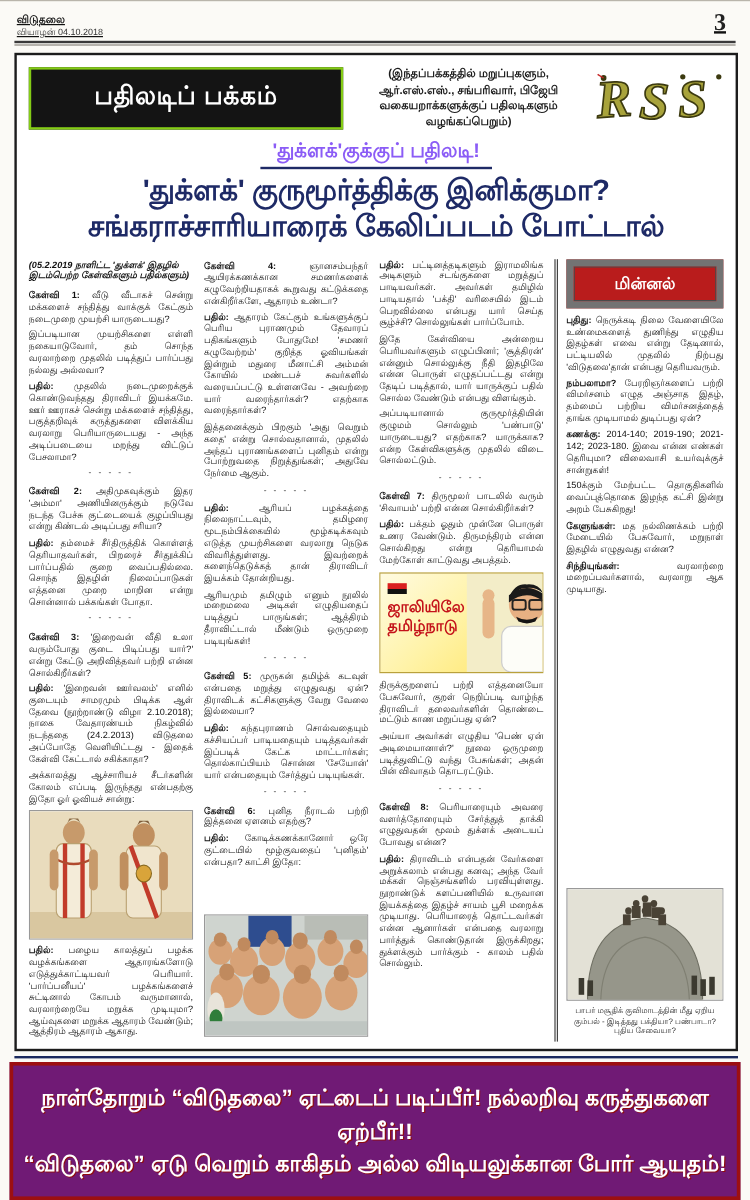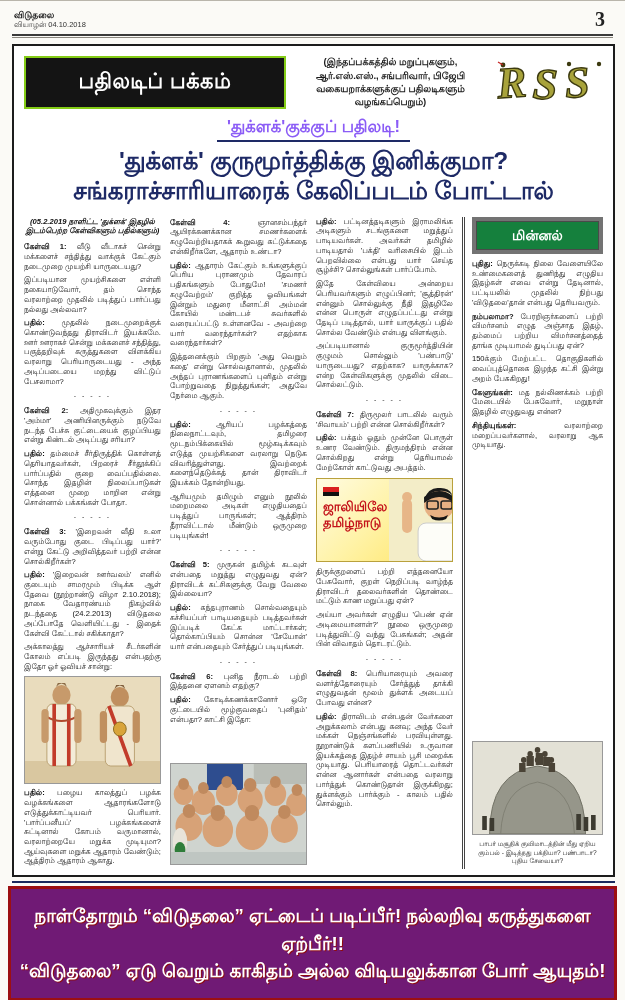--- a/index.html
+++ b/index.html
@@ -1,20 +1,20 @@
 <!DOCTYPE html>
 <html><head>
 <meta charset="utf-8">
 <style>
   html,body{margin:0;padding:0;background:#eceae4;}
   #page{position:relative;width:625px;height:1000px;background:#fbfaf6;overflow:hidden;
         font-family:"Liberation Sans","DejaVu Sans",sans-serif;color:#111;}
   
   #masthead{padding:5px 12px 0 12px;border-top:1px solid #b9b5ab;}
-  .mast-row{display:flex;justify-content:space-between;align-items:center;padding:2px 2px 1px 2px;}
+  .mast-row{display:flex;justify-content:space-between;align-items:flex-end;padding:2px 2px 1px 2px;text-decoration:underline;}
   .mast-left{line-height:1.2;}
   .paper-name{font-size:9px;font-weight:bold;color:#222;}
   .paper-date{font-size:7.5px;color:#333;}
   .page-num{font-family:"Liberation Serif","DejaVu Serif",serif;font-size:20px;font-weight:bold;color:#222;margin-right:6px;}
   .mast-rule-thick{border-top:2px solid #3a3a3a;margin-top:2px;}
   .mast-rule-thin{border-top:1px solid #8a877f;margin-top:1px;}
   
   #frame{margin:6px 10px 0 12px;border:2px solid #1c1c1c;background:#fff;}
   
   #band{display:flex;align-items:center;gap:10px;padding:7px 10px 4px 10px;height:58px;}
@@ -25,32 +25,32 @@
   
   #headline{text-align:center;padding:2px 10px 6px 10px;}
   #kicker{display:inline-block;font-size:16.5px;font-weight:bold;color:#8b5cf6;
       border-bottom:2px solid #1e2a66;padding:0 10px 2px 10px;margin-bottom:4px;}
   .head-line{font-size:24.5px;font-weight:bold;color:#1e2a66;line-height:1.22;letter-spacing:-.3px;}
   
   #cols{display:grid;grid-template-columns:1fr 1fr 1fr 1.03fr;gap:9px;padding:5px 10px 6px 10px;
         height:652px;overflow:hidden;}
   .col{display:flex;flex-direction:column;font-size:7.6px;line-height:1.28;text-align:justify;overflow:hidden;}
   .col p{margin:0 0 4px 0;}
-  .col .lead{text-align:center;font-weight:bold;font-style:italic;margin-bottom:5px;}
+  .col .lead{text-align:left;font-weight:bold;font-style:italic;margin-bottom:5px;}
   .col .qb{margin-top:1px;}
   .col b{font-weight:bold;}
   .divider{text-align:center;letter-spacing:2px;color:#333;font-size:7px;margin:2px 0 4px 0;}
   .fig{margin:1px 0 4px 0;border:1px solid #999;line-height:0;}
   .fig svg{width:100%;display:block;}
   .pin-bottom{margin-top:auto !important;}
   .fig-caption{font-size:6.6px;text-align:center;line-height:1.3;color:#222;margin:1px 0 3px 0;}
   
   #col4{border-left:3px double #444;padding-left:7px;}
-  .minnal-bar{background:#15803d;color:#fff;text-align:center;font-size:13.5px;font-weight:bold;
-      padding:6px 0;margin-bottom:5px;border:4px solid #737373;box-shadow:inset 0 0 0 1px #4a4a4a;}
+  .minnal-bar{background:#b91c1c;color:#fff;text-align:center;font-size:13.5px;font-weight:bold;
+      padding:6px 0;margin-bottom:5px;border:6px solid #737373;box-shadow:inset 0 0 0 1px #4a4a4a;}
   
   .adbox{position:relative;height:82px;border:1px solid #b9a13c;margin:2px 0 5px 0;
       background:linear-gradient(135deg,#fffbe2 0%,#fff3a8 45%,#ffe35e 100%);display:flex;overflow:hidden;}
   .adbox-left{flex:1;padding:8px 2px 2px 6px;}
   .ad-flag{width:16px;height:9px;background:linear-gradient(#d91f1f 50%,#111 50%);margin-bottom:3px;}
   .ad-line{font-size:13px;font-weight:bold;color:#c4121a;line-height:1.25;}
   .adbox-right{flex:0 0 52%;}
   .adbox-right svg{width:100%;height:100%;display:block;}
   
   #navy-rule{margin:4px 10px 0 12px;border-top:2px solid #1b2a5e;}
@@ -217,20 +217,21 @@
           <p class="body">திருக்குறளைப் பற்றி எத்தனையோ பேசுவோர், குறள் நெறிப்படி வாழ்ந்த திராவிடர் தலைவர்களின் தொண்டை மட்டும் காண மறுப்பது ஏன்?</p>
           <p class="body">அய்யா அவர்கள் எழுதிய 'பெண் ஏன் அடிமையானாள்?' நூலை ஒருமுறை படித்துவிட்டு வந்து பேசுங்கள்; அதன் பின் விவாதம் தொடரட்டும்.</p>
           <div class="divider">- - - - -</div>
           <p class="qb"><b>கேள்வி 8:</b> பெரியாரையும் அவரை வளர்த்தோரையும் சேர்த்துத் தாக்கி எழுதுவதன் மூலம் துக்ளக் அடையப் போவது என்ன?</p>
           <p class="body"><b>பதில்:</b> திராவிடம் என்பதன் வேர்களை அறுக்கலாம் என்பது கனவு; அந்த வேர் மக்கள் நெஞ்சங்களில் பரவியுள்ளது. நூறாண்டுக் களப்பணியில் உருவான இயக்கத்தை இதழ்ச் சாயம் பூசி மறைக்க முடியாது. பெரியாரைத் தொட்டவர்கள் என்ன ஆனார்கள் என்பதை வரலாறு பார்த்துக் கொண்டுதான் இருக்கிறது; துக்ளக்கும் பார்க்கும் - காலம் பதில் சொல்லும்.</p>
         </div>
       <div class="col" id="col4">
         <div class="minnal-bar">மின்னல்</div>
       <p class="body"><b>புதிது:</b> நெருக்கடி நிலை வேளையிலே உண்மைகளைத் துணிந்து எழுதிய இதழ்கள் எவை என்று தேடினால், பட்டியலில் முதலில் நிற்பது 'விடுதலை'தான் என்பது தெரியவரும்.</p>
           <p class="body"><b>நம்பலாமா?</b> பேரறிஞர்களைப் பற்றி விமர்சனம் எழுத அஞ்சாத இதழ், தம்மைப் பற்றிய விமர்சனத்தைத் தாங்க முடியாமல் துடிப்பது ஏன்?</p>
+          <p class="body"><b>கணக்கு:</b> 2014-140; 2019-190; 2021-142; 2023-180. இவை என்ன எண்கள் தெரியுமா? விலைவாசி உயர்வுக்குச் சான்றுகள்!</p>
           <p class="body">150க்கும் மேற்பட்ட தொகுதிகளில் வைப்புத்தொகை இழந்த கட்சி இன்று அறம் பேசுகிறது!</p>
           <p class="body"><b>கேளுங்கள்:</b> மத நல்லிணக்கம் பற்றி மேடையில் பேசுவோர், மறுநாள் இதழில் எழுதுவது என்ன?</p>
           <p class="body"><b>சிந்தியுங்கள்:</b> வரலாற்றை மறைப்பவர்களால், வரலாறு ஆக முடியாது.</p>
           <div class="fig pin-bottom">
   <svg viewBox="0 0 140 92" preserveAspectRatio="none" style="height: 92px;">
     <rect width="140" height="92" fill="#e3e1d6"></rect>
     <path d="M18 92 Q18 30 70 24 Q122 30 122 92 Z" fill="#96968a" stroke="#6f6f63" stroke-width="1"></path>
     <path d="M30 92 Q32 46 70 40 Q108 46 110 92" fill="none" stroke="#7f7f72" stroke-width="1"></path>
     <g fill="#4a4336">
       <circle cx="62" cy="12" r="3"></circle>

